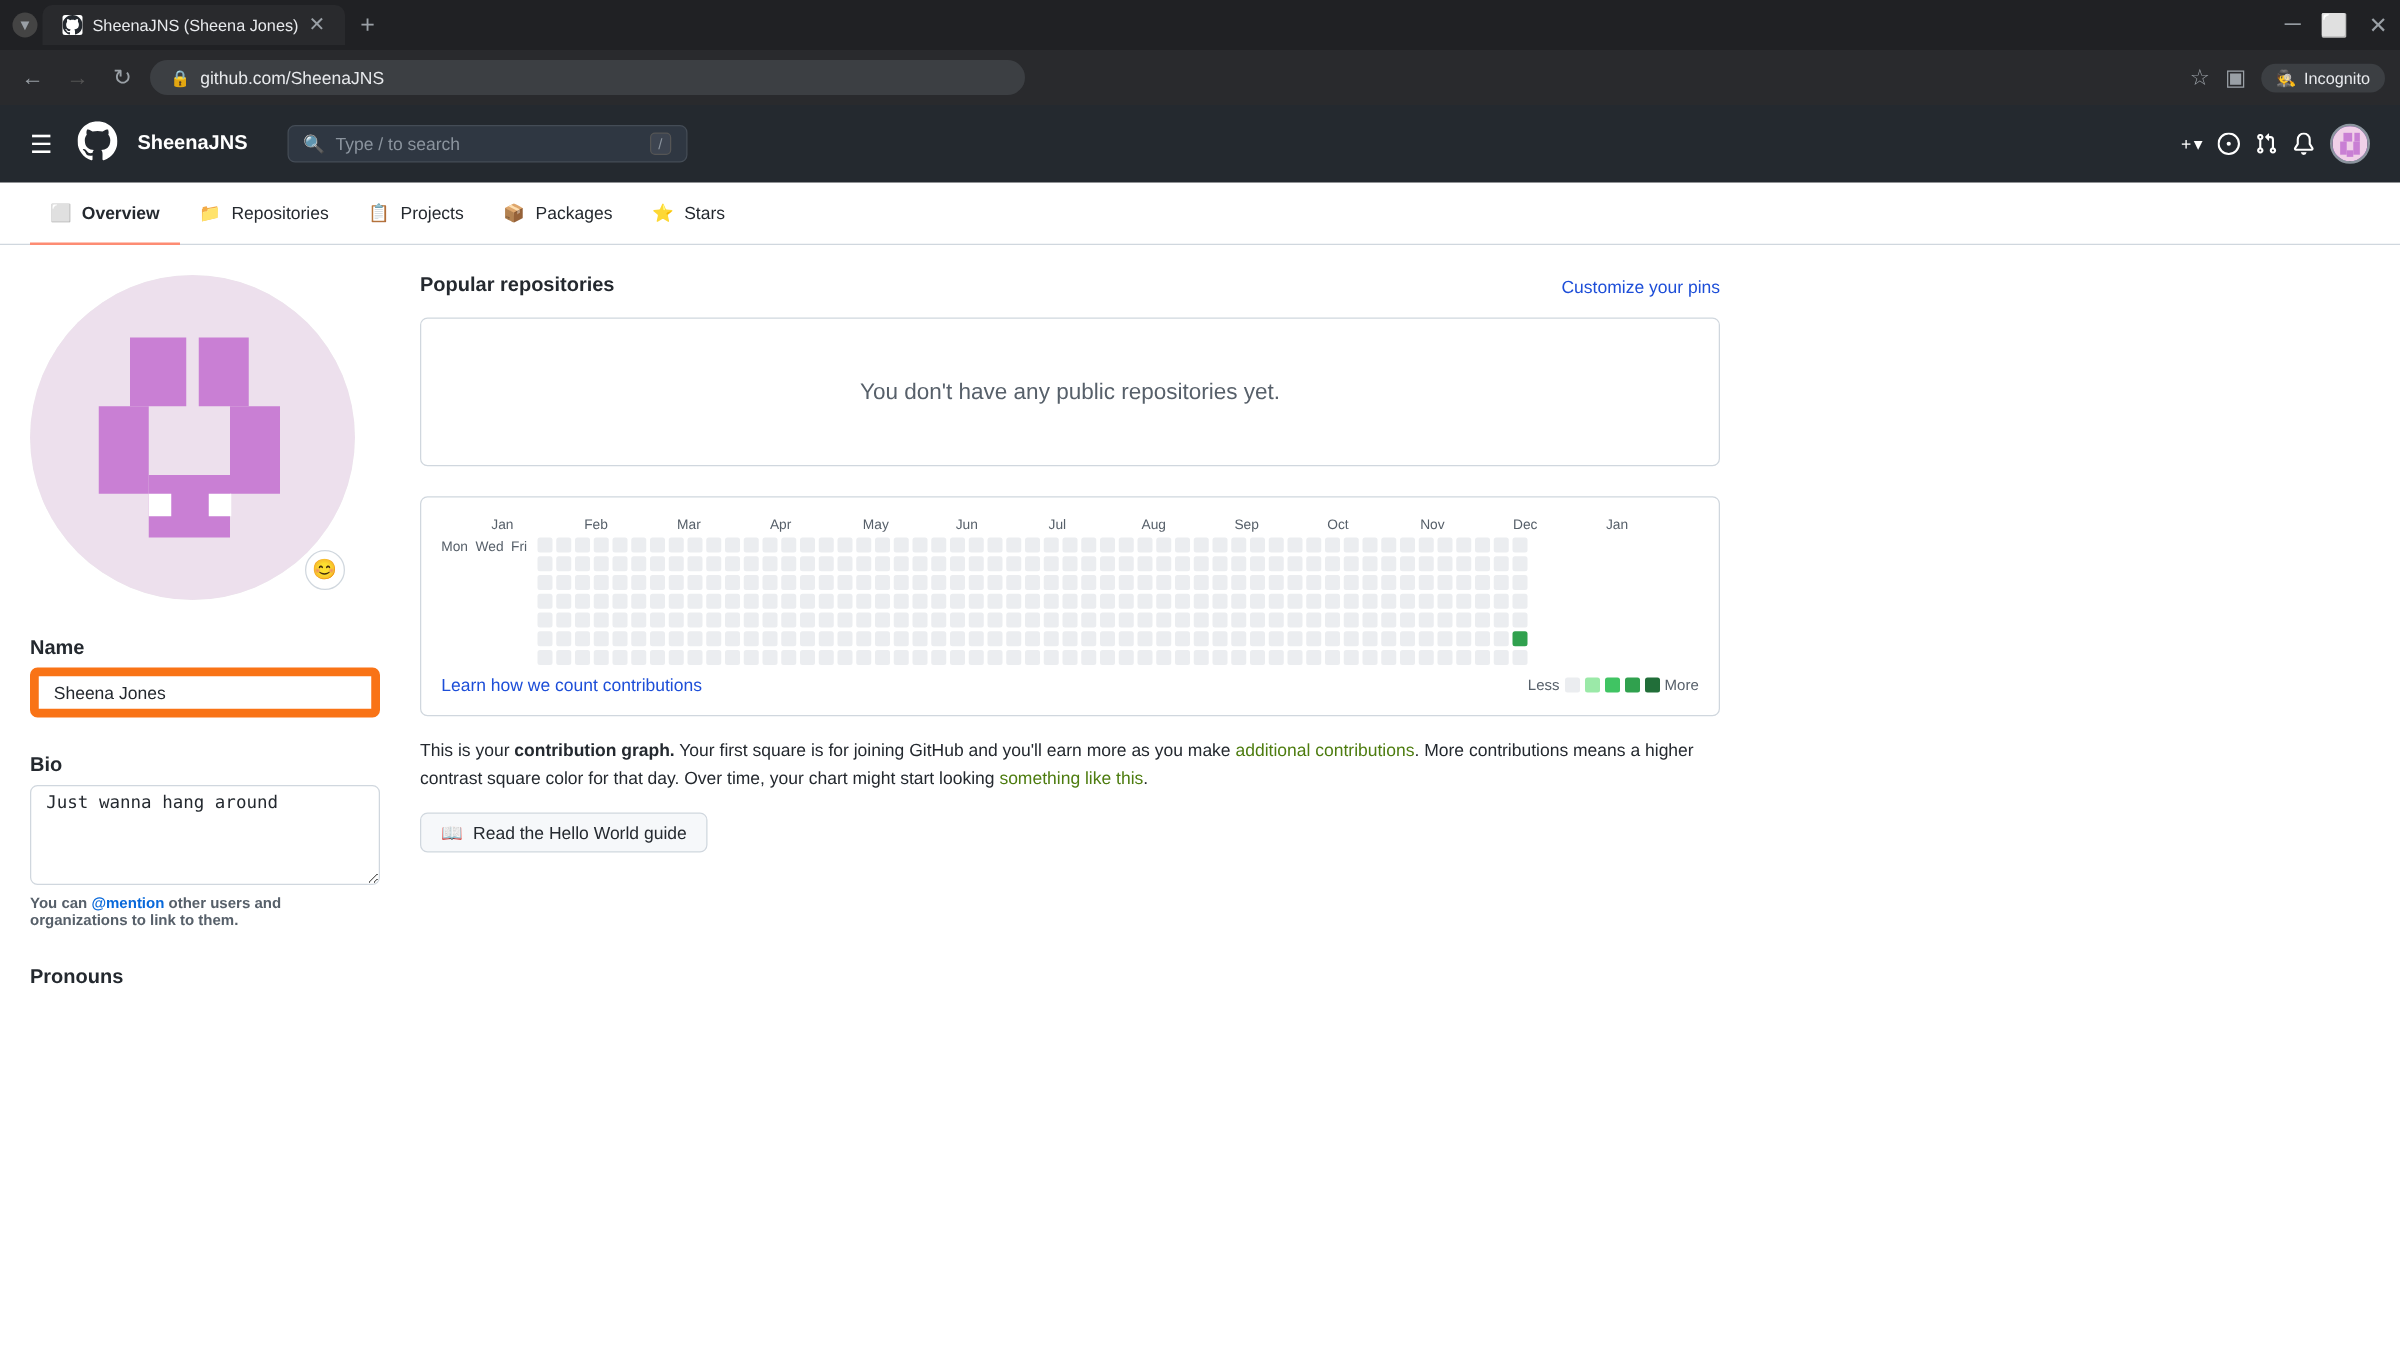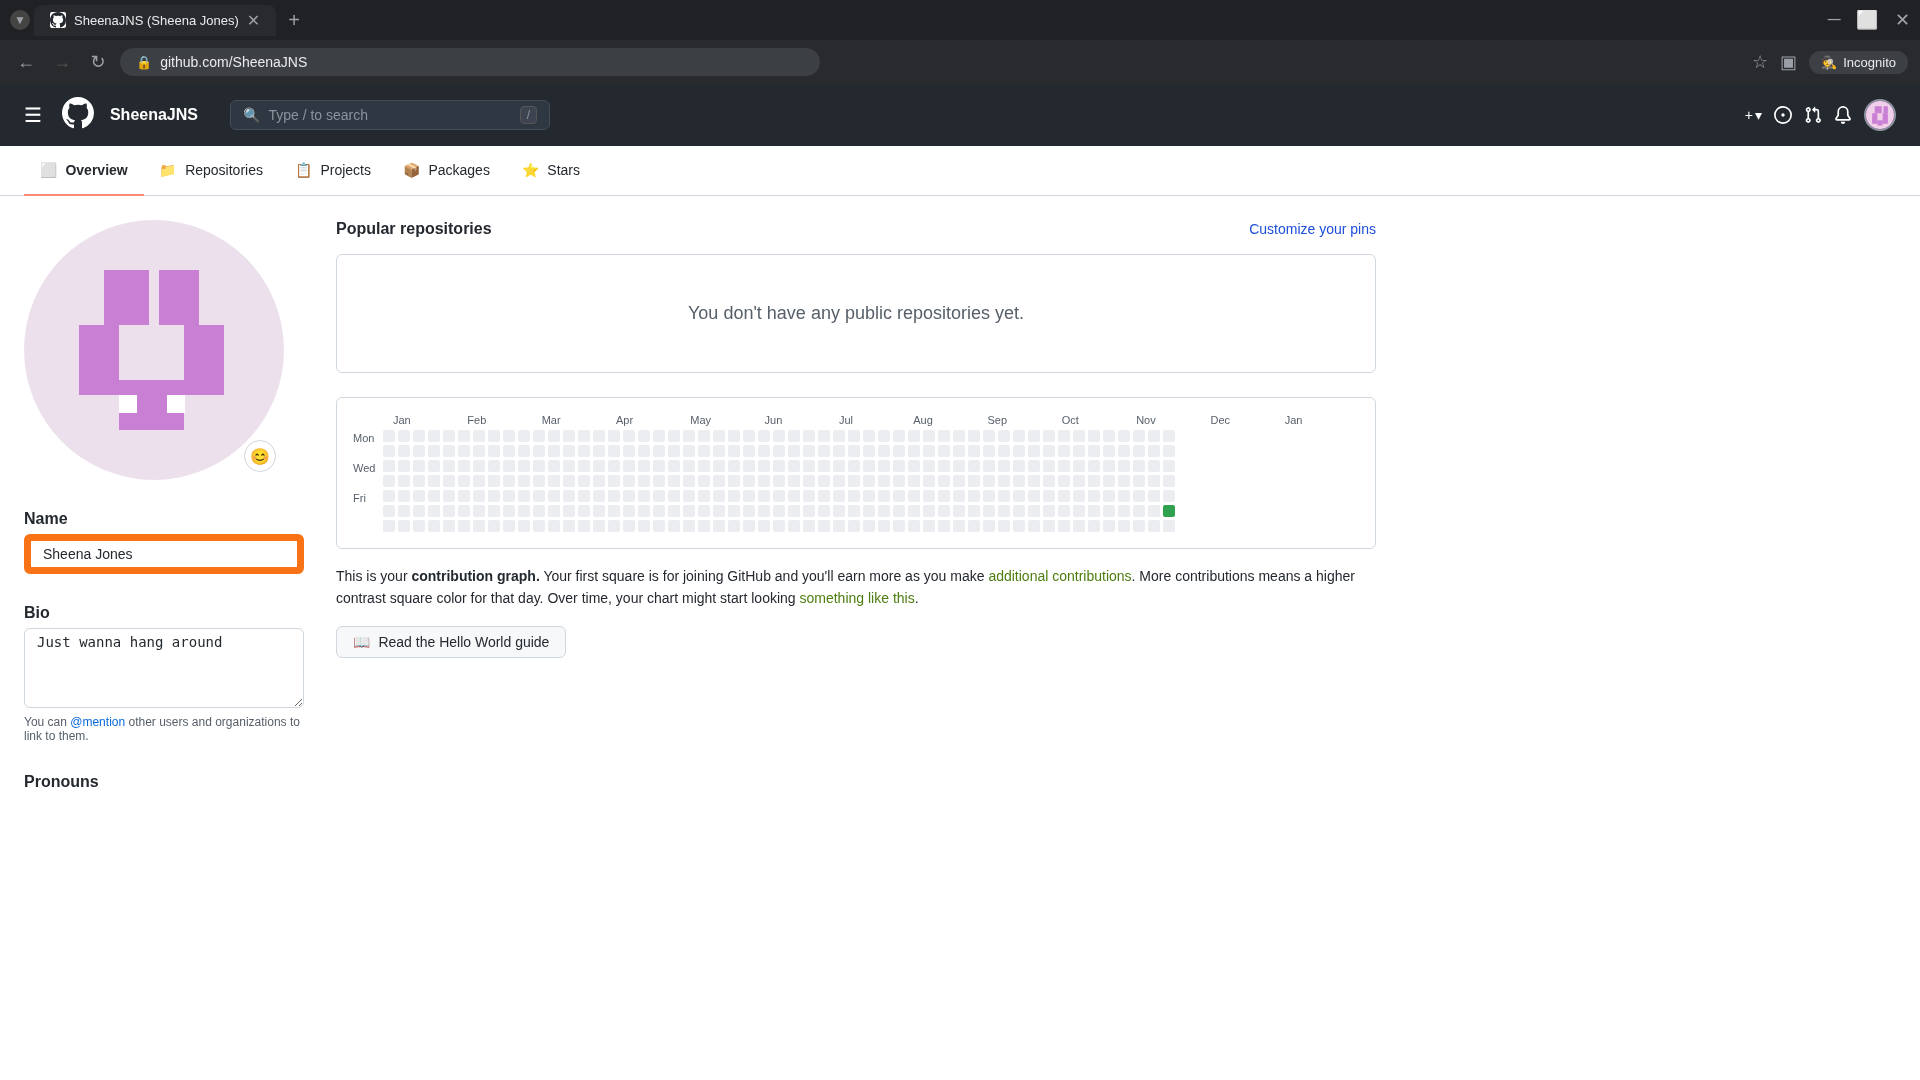--- a/index.html
+++ b/index.html
@@ -261,20 +261,21 @@
       color: #24292f;
       background: #ffffff;
       outline: none;
       resize: vertical;
       min-height: 80px;
     }
     .field-hint {
       font-size: 12px;
       color: #57606a;
       margin-top: 4px;
+      font-weight: bold;
     }
     .field-hint a { color: #0969da; text-decoration: none; }
 
     
     .profile-content { flex: 1; }
 
     .section-header {
       display: flex;
       justify-content: space-between;
       align-items: center;
@@ -336,21 +337,20 @@
       margin-bottom: 4px;
       font-size: 11px;
       color: #57606a;
     }
     .month-label { flex: 1; text-align: left; }
     .contrib-grid-area {
       display: flex;
     }
     .day-labels {
       display: flex;
-      flex-direction: column;
       gap: 3px;
       font-size: 11px;
       color: #57606a;
       margin-right: 8px;
       padding-top: 2px;
     }
     .day-label { height: 12px; line-height: 12px; }
     .contrib-grid {
       display: flex;
       gap: 3px;
@@ -1079,20 +1079,32 @@
                 <div class="contrib-day"></div>
                 <div class="contrib-day"></div>
                 <div class="contrib-day"></div>
                 <div class="contrib-day"></div>
                 <div class="contrib-day level-3"></div>
                 <div class="contrib-day"></div>
               </div>
             </div>
         </div>
 
+        <div class="contrib-legend">
+          <a class="customize-link">Learn how we count contributions</a>
+          <div class="legend-squares">
+            <span>Less</span>
+            <div class="legend-sq" style="background:#ebedf0;"></div>
+            <div class="legend-sq" style="background:#9be9a8;"></div>
+            <div class="legend-sq" style="background:#40c463;"></div>
+            <div class="legend-sq" style="background:#30a14e;"></div>
+            <div class="legend-sq" style="background:#216e39;"></div>
+            <span>More</span>
+          </div>
+        </div>
       </div>
 
       <div class="contrib-info">
         <p>
           This is your <strong>contribution graph.</strong>
           Your first square is for joining GitHub and you'll earn more as you make
           <a>additional contributions</a>.
           More contributions means a higher contrast square color for that day. Over time, your
           chart might start looking <a>something like this</a>.
         </p>

